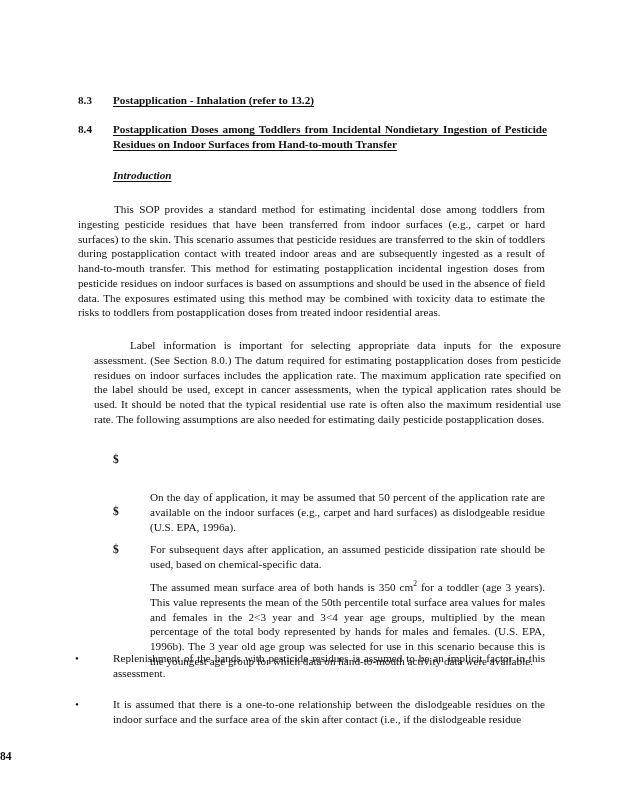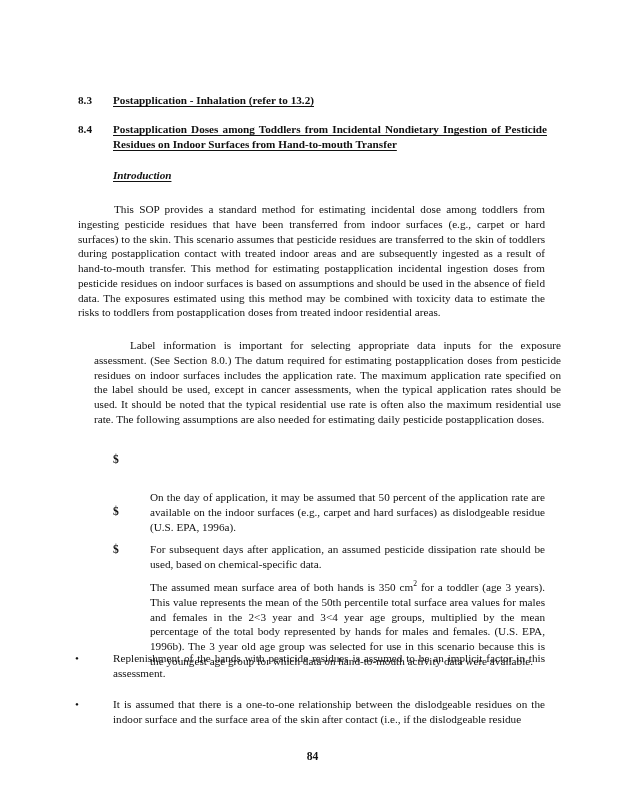--- a/index.html
+++ b/index.html
@@ -141,21 +141,21 @@
     font-style: italic;
     font-weight: bold;
     font-size: 9.6px;
     letter-spacing: 0.2px;
   }
   .footer-page {
     position: absolute;
     left: 0;
     top: 750px;
     width: 625px;
-    text-align: center;
+    text-align: left;
     font-size: 11.6px;
     font-weight: bold;
   }
 </style>
 </head>
 <body>
 
 <div class="page">
 
   <div class="section" id="sec-83">

